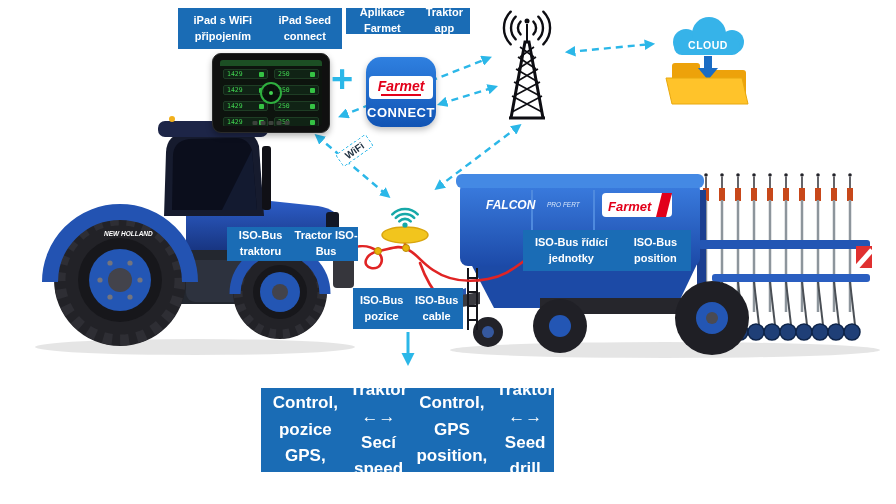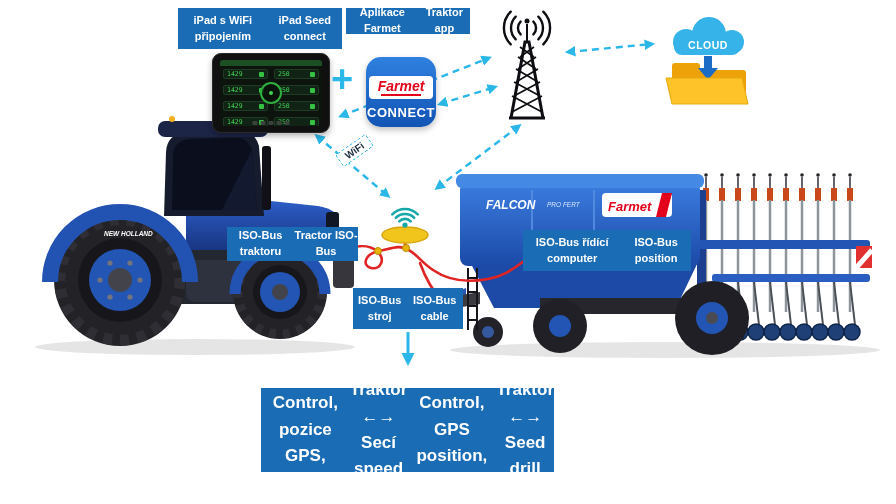--- a/index.html
+++ b/index.html
@@ -373,25 +373,25 @@
     </svg>
   </div>
 
   <div class="wifitag">WiFi</div>
 
   <div class="bluebox" style="left:227px; top:227px; width:131px; height:34px">
     <div>ISO-Bus traktoru</div>
     <div>Tractor ISO-Bus</div>
   </div>
   <div class="bluebox" style="left:523px; top:230px; width:168px; height:41px">
-    <div>ISO-Bus řídící computer</div>
+    <div>ISO-Bus řídící jednotky</div>
     <div>ISO-Bus position</div>
   </div>
   <div class="bluebox" style="left:353px; top:288px; width:110px; height:41px">
-    <div>ISO-Bus stroj</div>
+    <div>ISO-Bus pozice</div>
     <div>ISO-Bus cable</div>
   </div>
 
   <div class="bluebox summary" style="left:261px; top:370px; width:293px; height:84px">
     <div>Section Control, pozice GPS, rychlost…</div>
     <div>Traktor ←→ Secí speed</div>
     <div>Section Control, GPS position, speed …</div>
     <div>Traktor ←→ Seed drill</div>
   </div>
 

